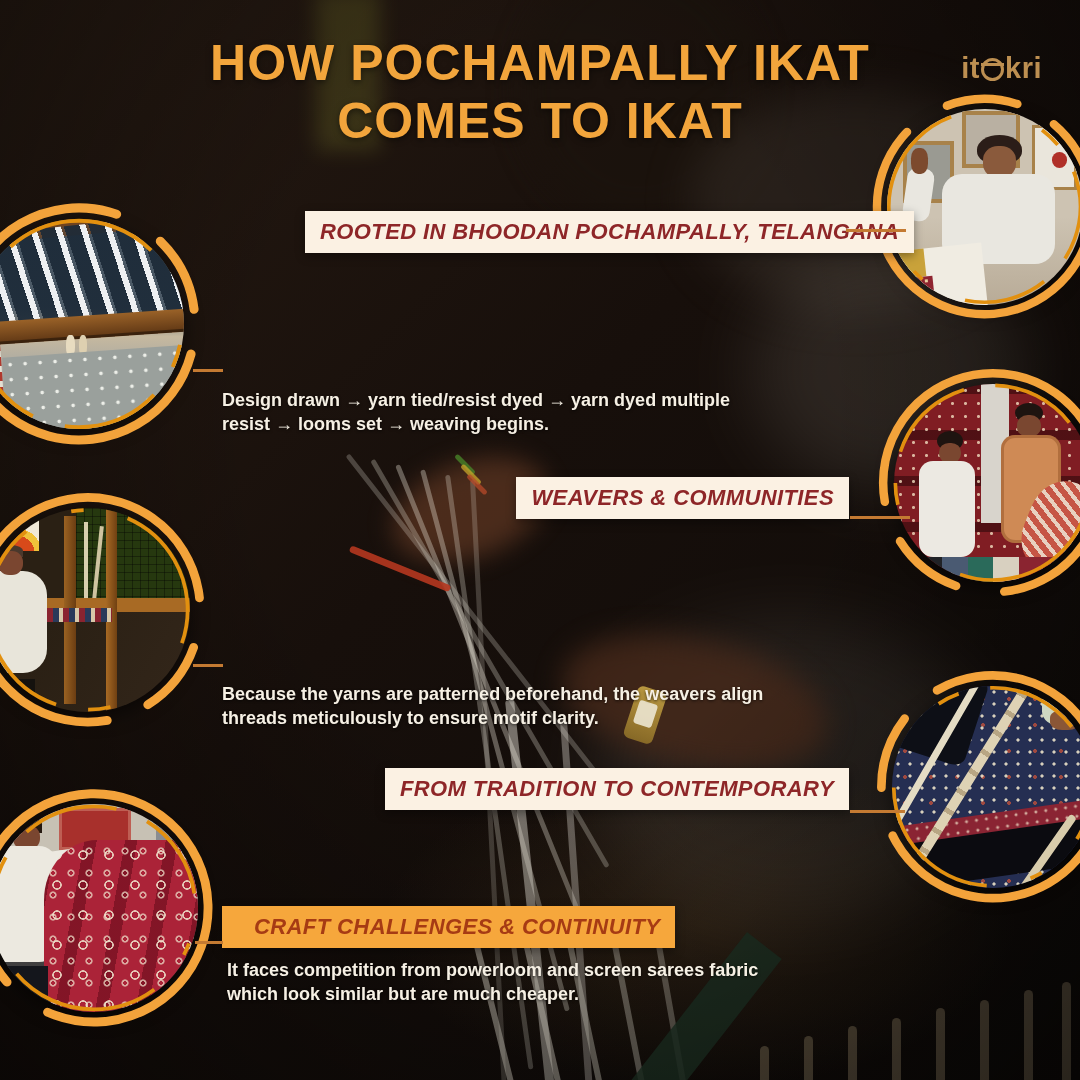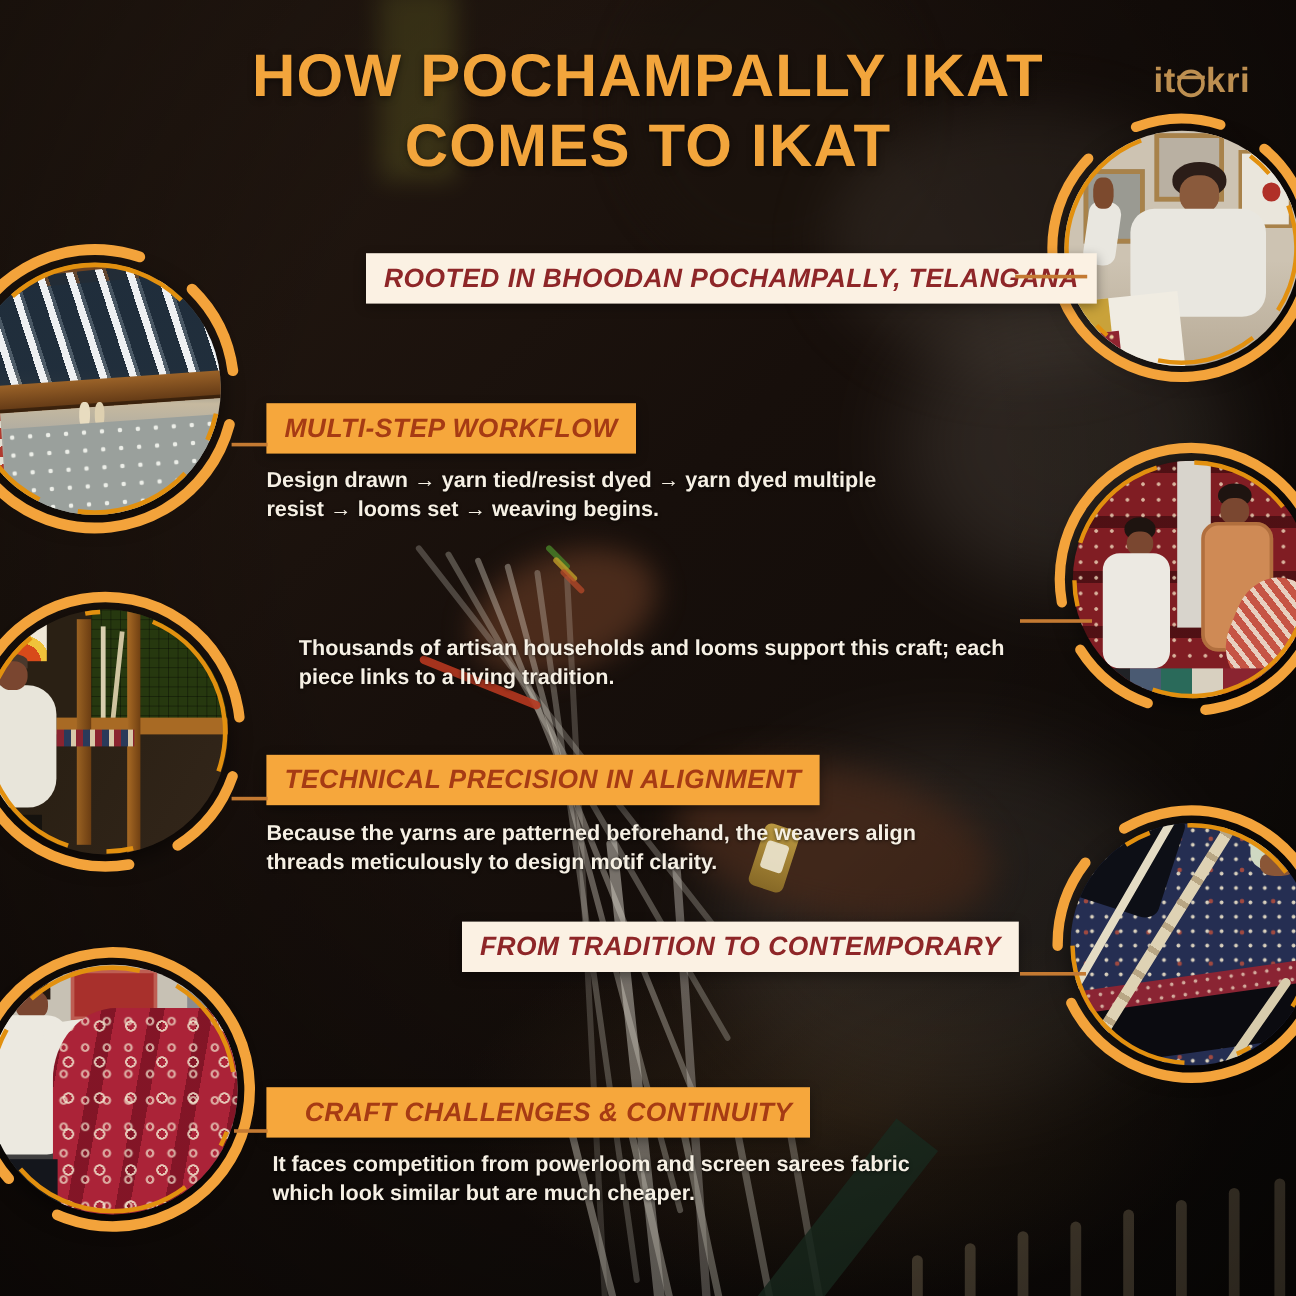--- a/index.html
+++ b/index.html
@@ -349,34 +349,30 @@
       <circle cx="100" cy="100" r="90" fill="none" stroke="#F3A33B" stroke-width="7" stroke-linecap="round" stroke-dasharray="430 40 60 35"></circle>
       <circle cx="100" cy="100" r="80" fill="none" stroke="#E2900F" stroke-width="3" stroke-dasharray="18 26 70 40 10 36 120 80" transform="rotate(70 100 100)"></circle>
     </svg>
   </div>
 
   <div class="pill cream" id="pill-1">
     <span>ROOTED IN BHOODAN POCHAMPALLY, TELANGANA</span>
   </div>
   <div class="connector" id="conn-1"></div>
 
-  <div class="pill orange" id="pill-2">
-    <span>MULTI-STEP WORKFLOW</span>
-  </div>
   <div class="connector" id="conn-2"></div>
   <p class="btxt" id="body-2">Design drawn → yarn tied/resist dyed → yarn dyed multiple resist → looms set → weaving begins.</p>
 
+  <div class="pill cream" id="pill-3">
+    <span>WEAVERS &amp; COMMUNITIES</span>
+  </div>
   <div class="connector" id="conn-3"></div>
-  <p class="btxt" id="body-3">Thousands of artisan households and looms support this craft; each piece links to a living tradition.</p>
-
-  <div class="pill orange" id="pill-4">
-    <span>TECHNICAL PRECISION IN ALIGNMENT</span>
-  </div>
+
   <div class="connector" id="conn-4"></div>
-  <p class="btxt" id="body-4">Because the yarns are patterned beforehand, the weavers align threads meticulously to design motif clarity.</p>
+  <p class="btxt" id="body-4">Because the yarns are patterned beforehand, the weavers align threads meticulously to ensure motif clarity.</p>
 
   <div class="pill cream" id="pill-5">
     <span>FROM TRADITION TO CONTEMPORARY</span>
   </div>
   <div class="connector" id="conn-5"></div>
 
   <div class="pill orange" id="pill-6">
     <span>CRAFT CHALLENGES &amp; CONTINUITY</span>
   </div>
   <div class="connector" id="conn-6"></div>

